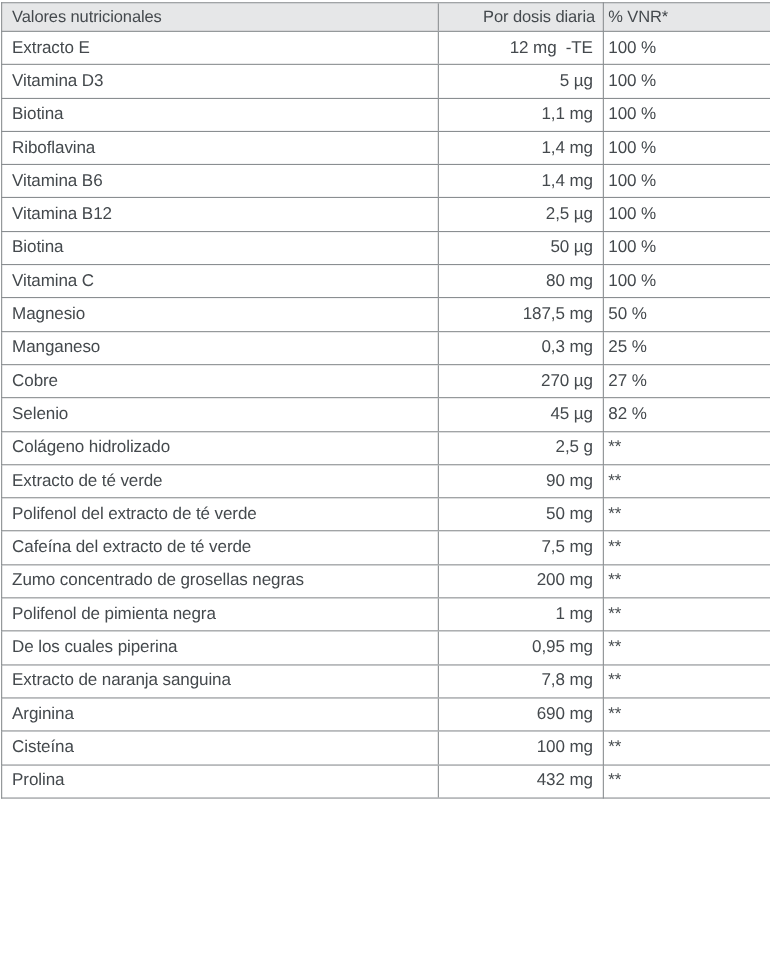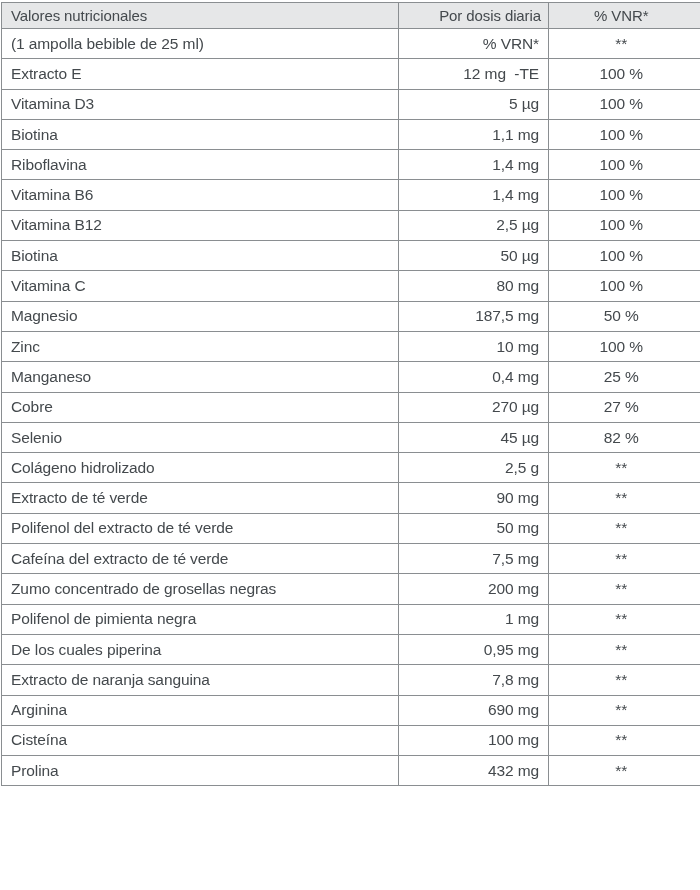--- a/index.html
+++ b/index.html
@@ -53,21 +53,21 @@
     color: #44494d;
     margin-left: 22px;
   }
   .data-row td {
     height: 30.3px;
     font-size: 15.5px;
     background: #ffffff;
   }
   .col1 { text-align: left;  padding: 0 4px 0 9px; }
   .col2 { text-align: right; padding: 0 9px 0 4px; }
-  .col3 { text-align: center; padding: 0 10px 0 4px; }
+  .col3 { text-align: left; padding: 0 10px 0 4px; }
   .head-row .col2 { padding-right: 7px; padding-left: 22px; }
 </style>
 </head>
 <body>
 
 <div class="page">
   <table class="nutri-table">
     <colgroup>
       <col class="c1">
         <col class="c2">
@@ -75,25 +75,20 @@
     </colgroup>
     <thead>
       <tr class="head-row">
         <th class="col1">Valores nutricionales</th>
         <th class="col2">Por dosis diaria</th>
         <th class="col3">% VNR*</th>
       </tr>
     </thead>
     <tbody>
         <tr class="data-row">
-    <td class="col1">(1 ampolla bebible de 25 ml)</td>
-    <td class="col2">% VRN*</td>
-    <td class="col3">**</td>
-  </tr>
-        <tr class="data-row">
     <td class="col1">Extracto E</td>
     <td class="col2">12 mg&nbsp; -TE</td>
     <td class="col3">100 %</td>
   </tr>
         <tr class="data-row">
     <td class="col1">Vitamina D3</td>
     <td class="col2">5 µg</td>
     <td class="col3">100 %</td>
   </tr>
         <tr class="data-row">
@@ -125,27 +120,22 @@
     <td class="col1">Vitamina C</td>
     <td class="col2">80 mg</td>
     <td class="col3">100 %</td>
   </tr>
         <tr class="data-row">
     <td class="col1">Magnesio</td>
     <td class="col2">187,5 mg</td>
     <td class="col3">50 %</td>
   </tr>
         <tr class="data-row">
-    <td class="col1">Zinc</td>
-    <td class="col2">10 mg</td>
-    <td class="col3">100 %</td>
-  </tr>
-        <tr class="data-row">
     <td class="col1">Manganeso</td>
-    <td class="col2">0,4 mg</td>
+    <td class="col2">0,3 mg</td>
     <td class="col3">25 %</td>
   </tr>
         <tr class="data-row">
     <td class="col1">Cobre</td>
     <td class="col2">270 µg</td>
     <td class="col3">27 %</td>
   </tr>
         <tr class="data-row">
     <td class="col1">Selenio</td>
     <td class="col2">45 µg</td>

